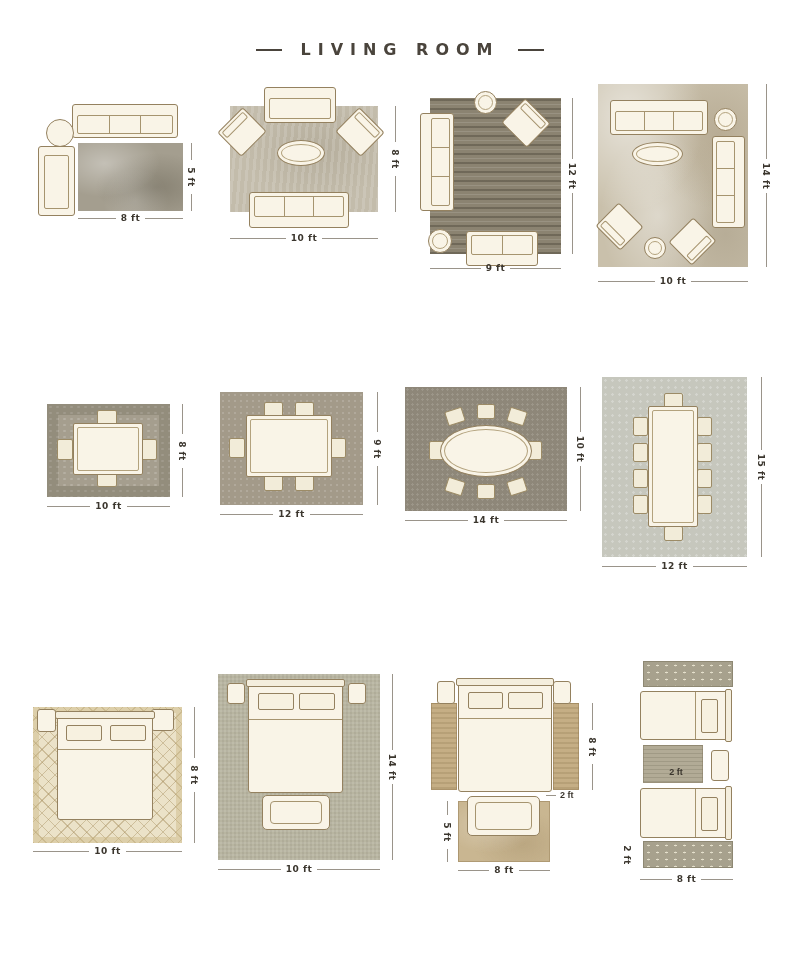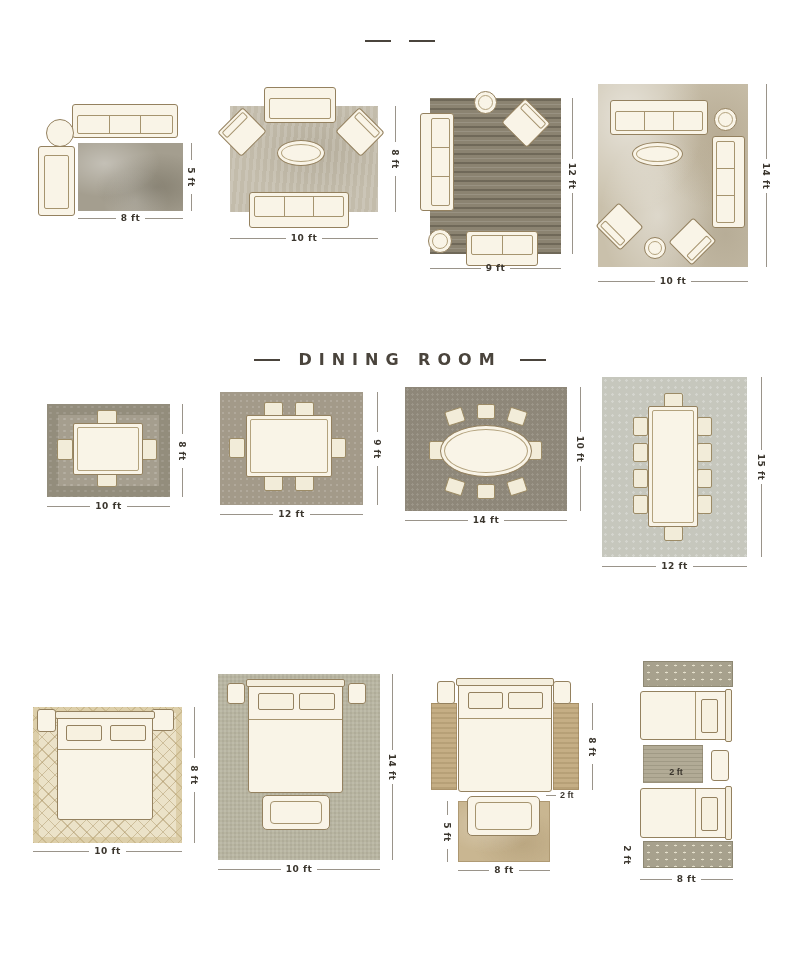--- a/index.html
+++ b/index.html
@@ -63,20 +63,21 @@
   .rug-b4r{background:#a7a18d;border:1px solid #8e8873;background-image:radial-gradient(rgba(240,235,215,.85) 1px,transparent 1.4px);background-size:9px 7px}
   .rug-b4m{background:#b2ab96;border:1px solid rgba(130,120,95,.5);background-image:repeating-linear-gradient(0deg,rgba(70,60,45,.16) 0 1px,transparent 1px 4px)}
 </style>
 </head>
 <body>
 
 <div class="canvas">
 
   <div class="sec-title" style="top:40px">
     <span class="tdash"></span>
+    <span class="ttxt">LIVING ROOM</span>
     <span class="tdash"></span>
   </div>
 
   <div class="rug rug-lr1" style="left:78px;top:143px;width:105px;height:68px"></div>
   <div class="pc" style="left:72px;top:104px;width:106px;height:34px">
     <div class="seat sn">
         <i class="cd" style="left:33%"></i>
         <i class="cd" style="left:66%"></i>
       </div>
   </div>
@@ -185,25 +186,20 @@
         <span>14 ft</span>
       </b>
       <i></i>
     </div>
   <div class="dh" style="left:598px;top:276px;width:150px">
       <i></i>
       <b>10 ft</b>
       <i></i>
     </div>
 
-  <div class="sec-title" style="top:350px">
-    <span class="tdash"></span>
-    <span class="ttxt">DINING ROOM</span>
-    <span class="tdash"></span>
-  </div>
 
   <div class="rug rug-dr1" style="left:47px;top:404px;width:123px;height:93px"></div>
   <div class="dc" style="left:97px;top:410px;width:20px;height:16px"></div>
   <div class="dc" style="left:97px;top:471px;width:20px;height:16px"></div>
   <div class="dc" style="left:57px;top:439px;width:16px;height:21px"></div>
   <div class="dc" style="left:141px;top:439px;width:16px;height:21px"></div>
   <div class="pc ring" style="left:73px;top:423px;width:70px;height:52px;border-radius:2px"></div>
   <div class="dv" style="left:176px;top:404px;height:93px">
       <i></i>
       <b>

